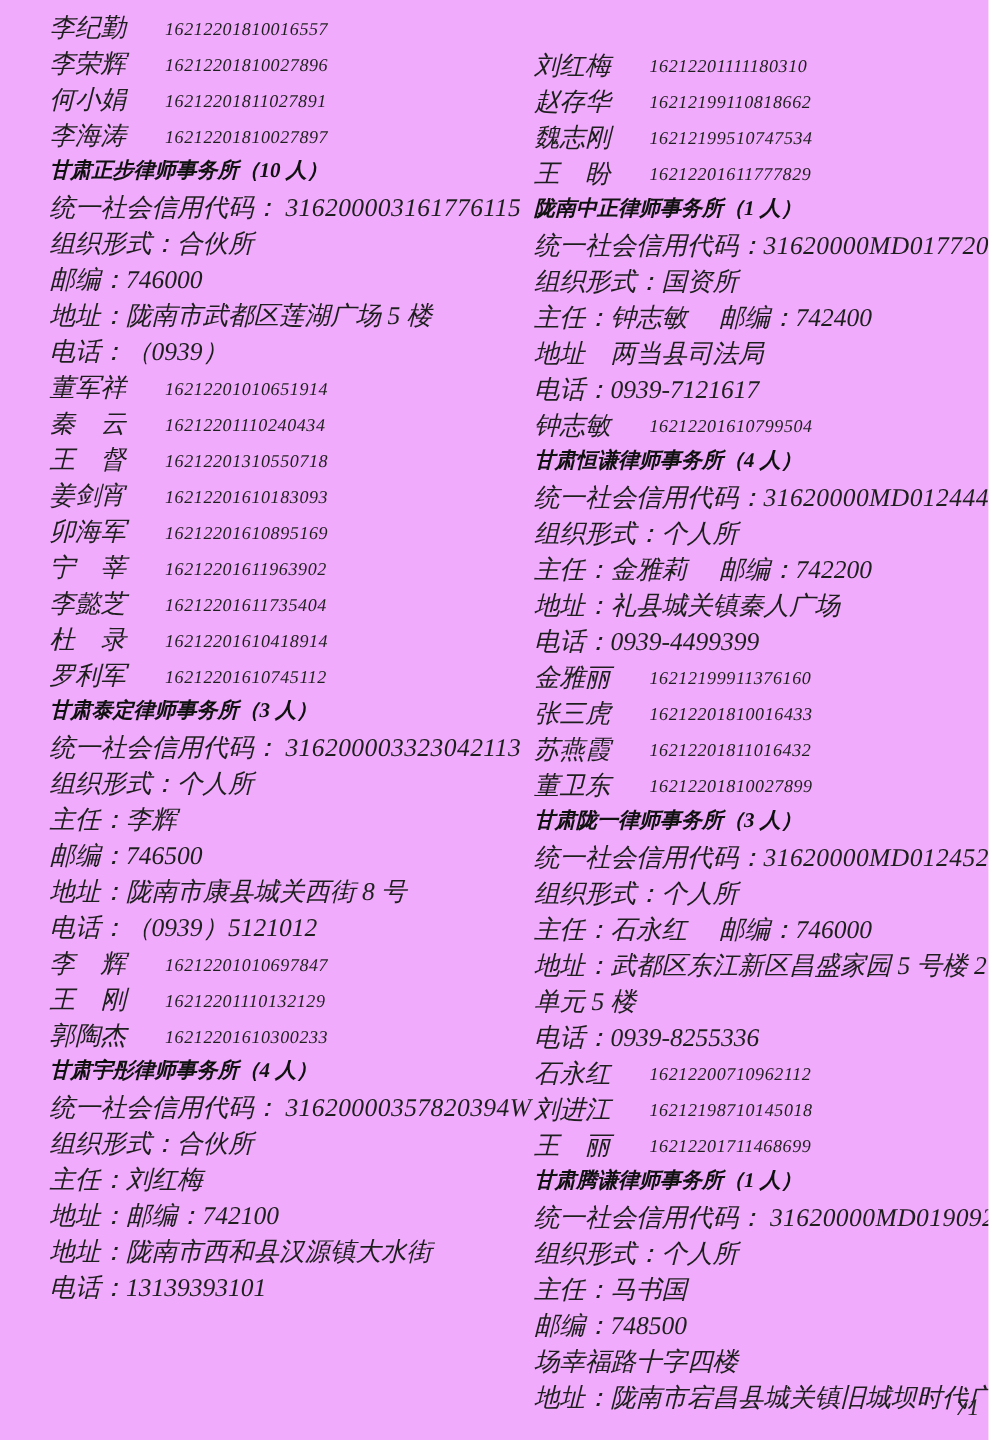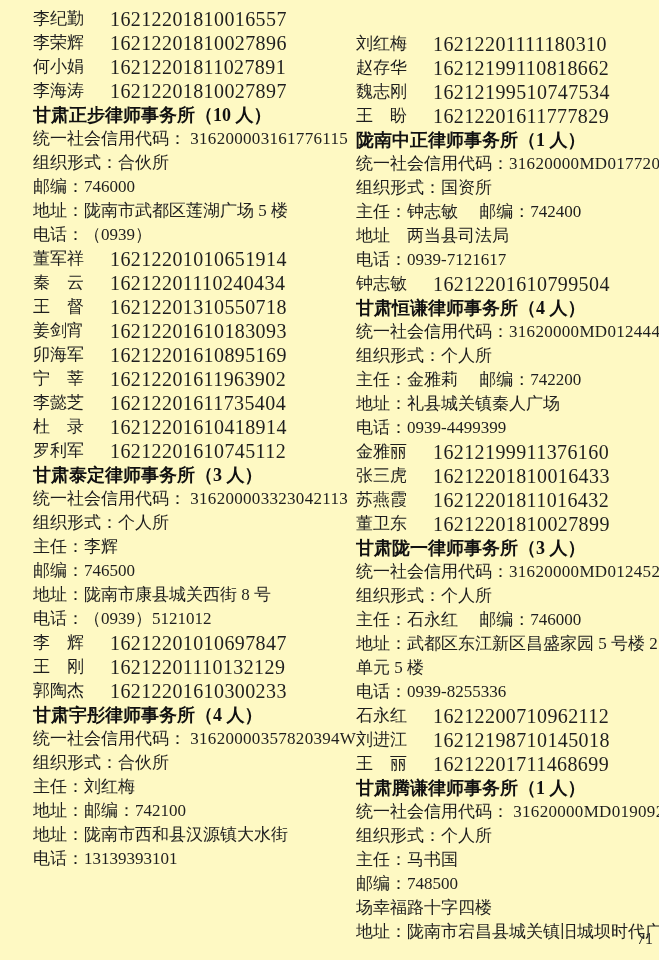--- a/index.html
+++ b/index.html
@@ -4,54 +4,55 @@
 <style>
   html, body {
     margin: 0;
     padding: 0;
     background: #ffffff;
   }
   .doc {
     position: relative;
     width: 659px;
     height: 960px;
-    background: #fef9c3;
+    background: #f0abfc;
     color: #1e1e1e;
     font-family: "Liberation Serif", "DejaVu Serif", serif;
     overflow: hidden;
+    font-style: italic;
   }
   .cols {
     display: flex;
     padding: 7px 0 0 33px;
   }
   .col {
     box-sizing: border-box;
   }
   .col-left  { width: 323px; }
   .col-right { width: 300px; margin-top: 25px; }
   .line {
     height: 24px;
     line-height: 24px;
     font-size: 17px;
     white-space: nowrap;
     letter-spacing: 0px;
   }
   .line.header {
     font-weight: bold;
-    font-size: 18px;
+    font-size: 14px;
     color: #111111;
   }
   .line.lawyer { display: flex; }
   .lawyer .name {
     width: 64px;
     margin-right: 13px;
     flex: none;
   }
   .lawyer .license {
-    font-size: 20px;
+    font-size: 12px;
     letter-spacing: 0.4px;
   }
   .code .label { }
   .code .value {
     font-size: 17px;
     letter-spacing: 0.3px;
   }
   .pagenum {
     position: absolute;
     right: 6px;

